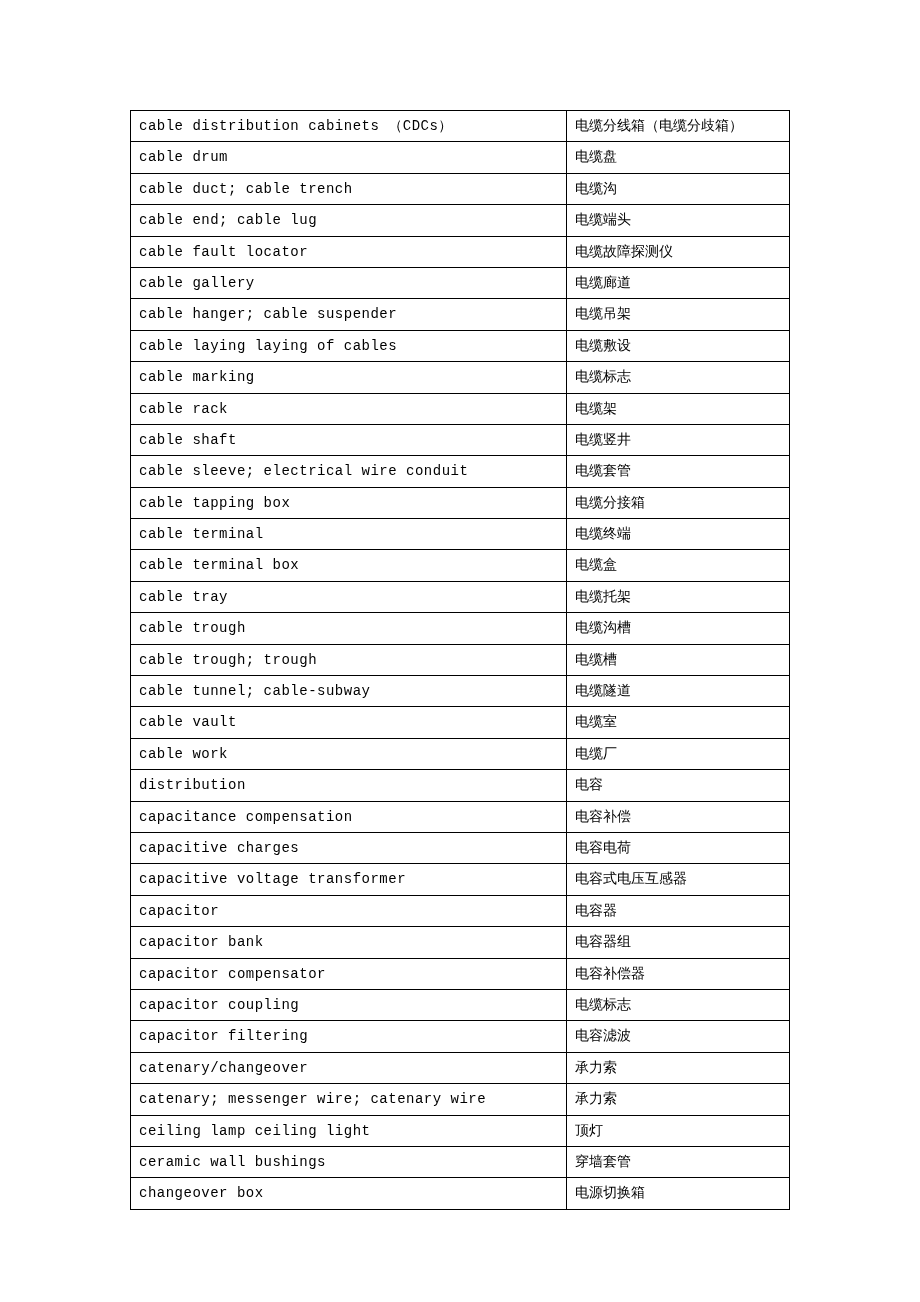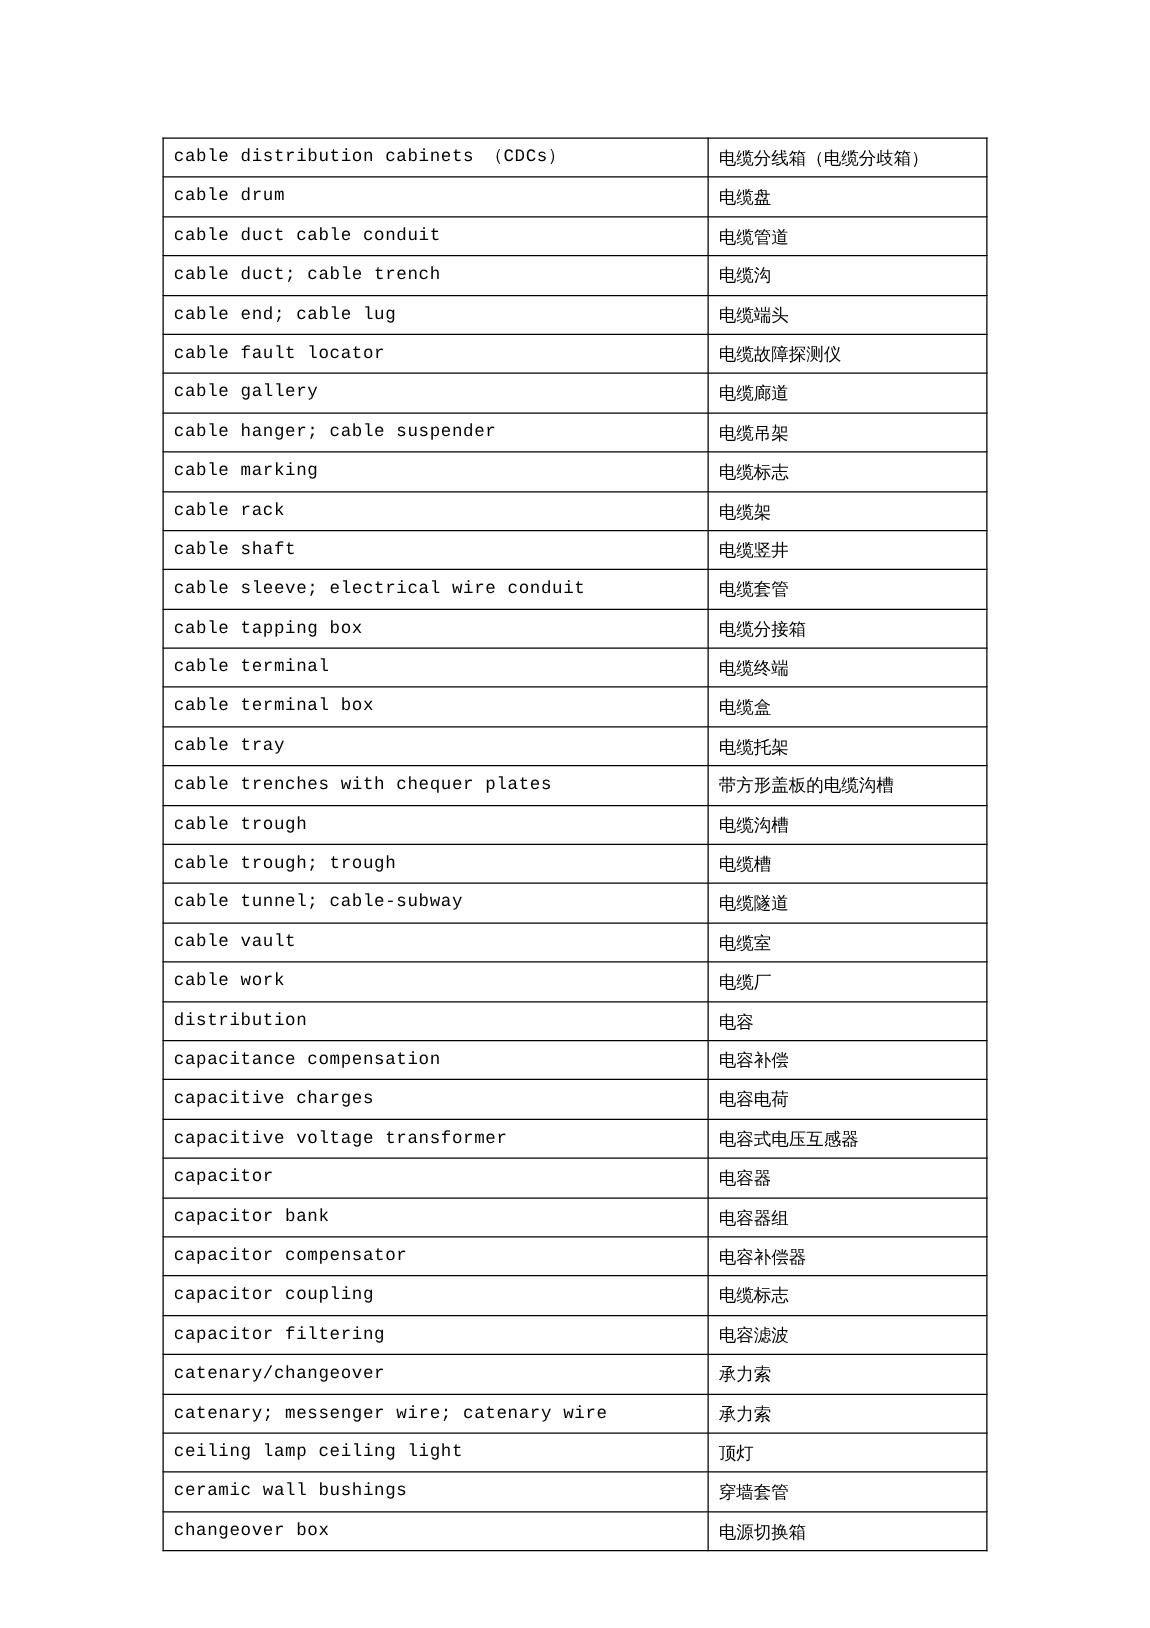--- a/index.html
+++ b/index.html
@@ -28,60 +28,60 @@
     line-height: 1.6;
     word-wrap: break-word;
   }
   td.en {
     width: 67%;
     font-family: "Courier New", monospace;
     letter-spacing: 0.5px;
   }
   td.zh {
     width: 33%;
-    font-family: Liberation Sans, sans-serif;
+    font-family: Liberation Mono, monospace;
   }
 </style>
 </head>
 <body>
 
 <div class="page">
   <table>
     <tbody>
         <tr>
           <td class="en">cable distribution cabinets （CDCs）</td>
           <td class="zh">电缆分线箱（电缆分歧箱）</td>
         </tr>
         <tr>
           <td class="en">cable drum</td>
           <td class="zh">电缆盘</td>
-        </tr>
-        <tr>
-          <td class="en">cable duct cable conduit</td>
-          <td class="zh">电缆管道</td>
         </tr>
         <tr>
           <td class="en">cable duct; cable trench</td>
           <td class="zh">电缆沟</td>
         </tr>
         <tr>
           <td class="en">cable end; cable lug</td>
           <td class="zh">电缆端头</td>
         </tr>
         <tr>
           <td class="en">cable fault locator</td>
           <td class="zh">电缆故障探测仪</td>
         </tr>
         <tr>
           <td class="en">cable gallery</td>
           <td class="zh">电缆廊道</td>
         </tr>
         <tr>
           <td class="en">cable hanger; cable suspender</td>
           <td class="zh">电缆吊架</td>
+        </tr>
+        <tr>
+          <td class="en">cable laying laying of cables</td>
+          <td class="zh">电缆敷设</td>
         </tr>
         <tr>
           <td class="en">cable marking</td>
           <td class="zh">电缆标志</td>
         </tr>
         <tr>
           <td class="en">cable rack</td>
           <td class="zh">电缆架</td>
         </tr>
         <tr>
@@ -100,24 +100,20 @@
           <td class="en">cable terminal</td>
           <td class="zh">电缆终端</td>
         </tr>
         <tr>
           <td class="en">cable terminal box</td>
           <td class="zh">电缆盒</td>
         </tr>
         <tr>
           <td class="en">cable tray</td>
           <td class="zh">电缆托架</td>
-        </tr>
-        <tr>
-          <td class="en">cable trenches with chequer plates</td>
-          <td class="zh">带方形盖板的电缆沟槽</td>
         </tr>
         <tr>
           <td class="en">cable trough</td>
           <td class="zh">电缆沟槽</td>
         </tr>
         <tr>
           <td class="en">cable trough; trough</td>
           <td class="zh">电缆槽</td>
         </tr>
         <tr>

